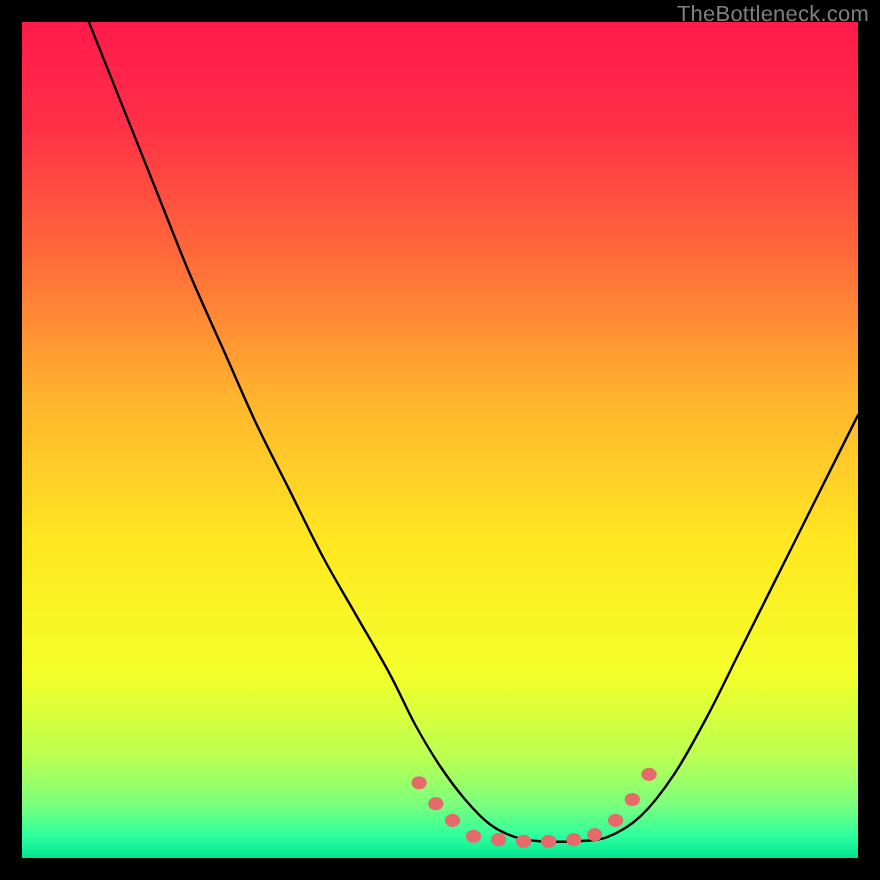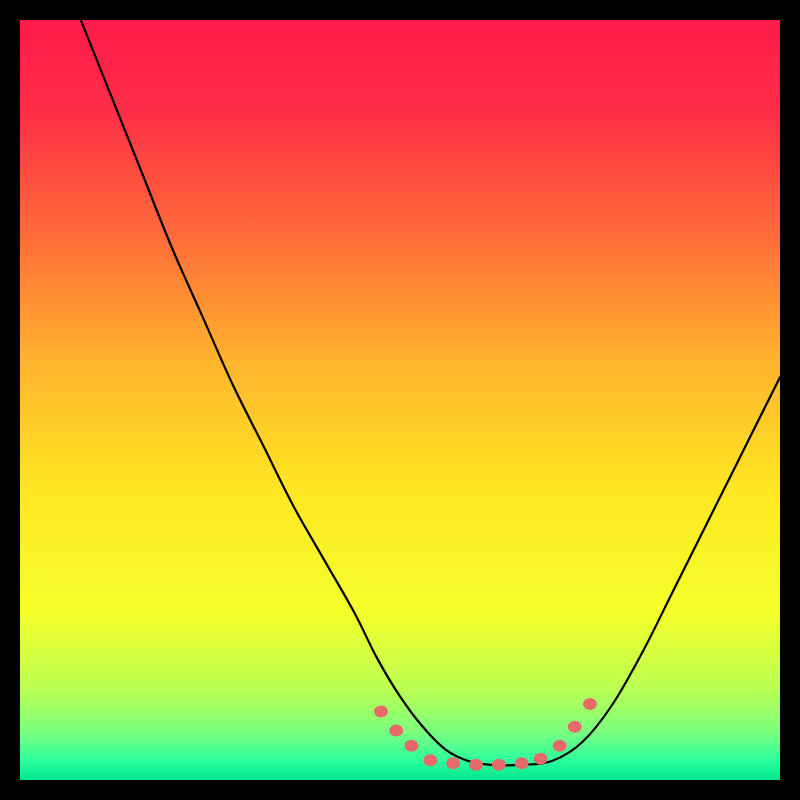--- a/index.html
+++ b/index.html
@@ -68,13 +68,14 @@
           <ellipse cx="456.00" cy="744.80" rx="7" ry="6" fill="#e76a6a"></ellipse>
           <ellipse cx="478.80" cy="744.80" rx="7" ry="6" fill="#e76a6a"></ellipse>
           <ellipse cx="501.60" cy="743.28" rx="7" ry="6" fill="#e76a6a"></ellipse>
           <ellipse cx="520.60" cy="738.72" rx="7" ry="6" fill="#e76a6a"></ellipse>
           <ellipse cx="539.60" cy="725.80" rx="7" ry="6" fill="#e76a6a"></ellipse>
           <ellipse cx="554.80" cy="706.80" rx="7" ry="6" fill="#e76a6a"></ellipse>
           <ellipse cx="570.00" cy="684.00" rx="7" ry="6" fill="#e76a6a"></ellipse>
         </g>
     </svg>
   </div>
+  <div class="watermark">TheBottleneck.com</div>
 </div>
 
 </body></html>

